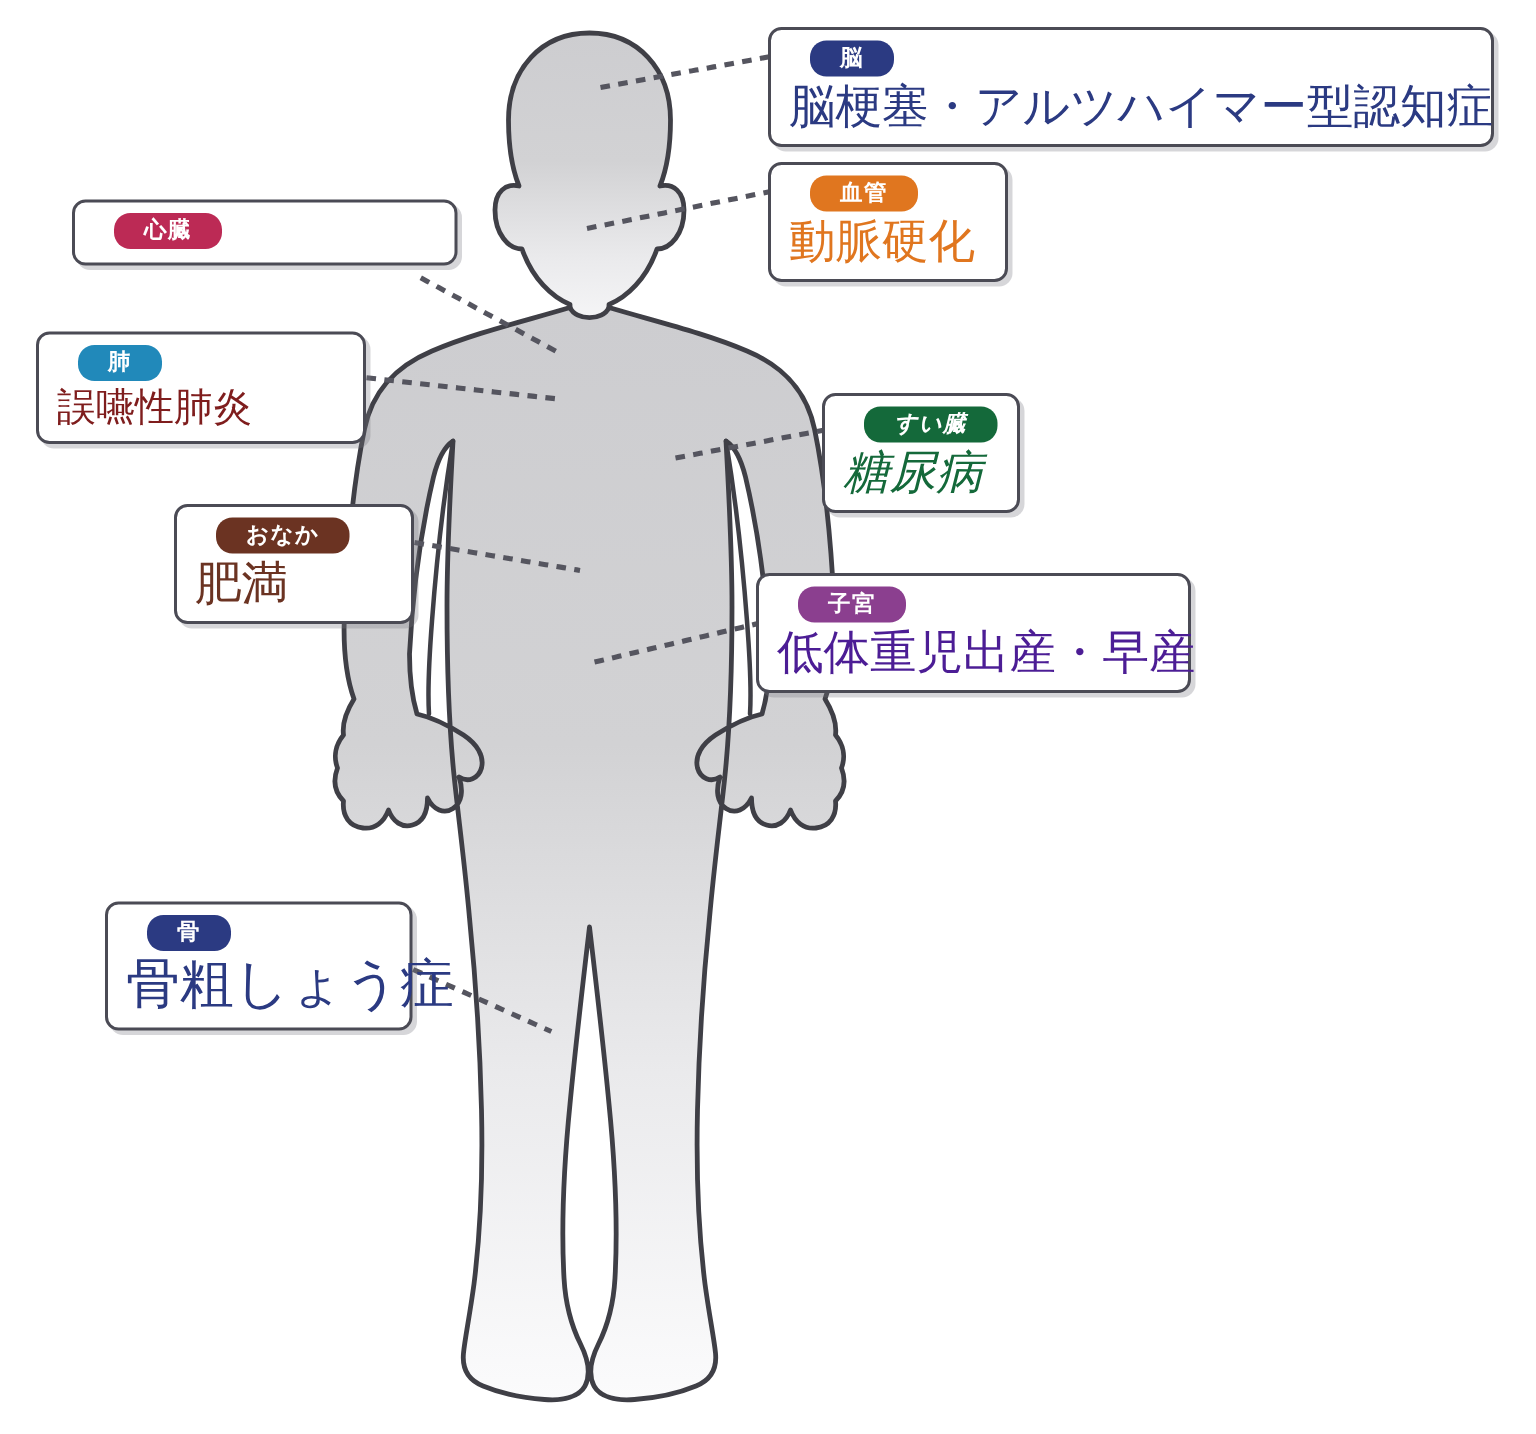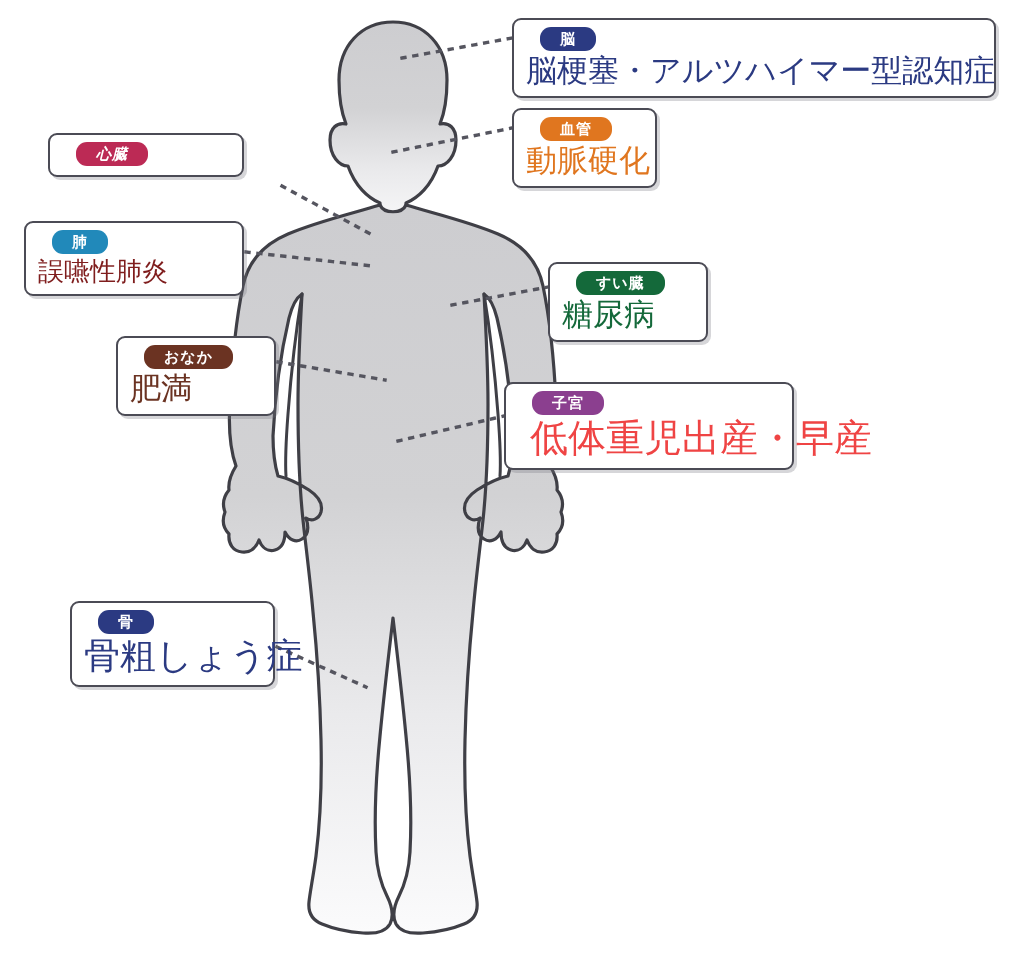--- a/index.html
+++ b/index.html
@@ -173,22 +173,22 @@
       <line x1="246" y1="252" x2="372" y2="266"></line>
       <line x1="452" y1="305" x2="548" y2="287"></line>
       <line x1="278" y1="362" x2="385" y2="380"></line>
       <line x1="398" y1="441" x2="504" y2="416"></line>
       <line x1="277" y1="647" x2="366" y2="687"></line>
     </g>
   </svg>
 
   <div id="callout-layer">
       <div class="callout" style="left: 512px; top: 18px; width: 484px;"><span class="badge" style="background: rgb(43, 58, 130);">脳</span><span class="disease" style="color: rgb(43, 58, 130); font-size: 31px;">脳梗塞・アルツハイマー型認知症</span></div>
-      <div class="callout" style="left: 512px; top: 108px; width: 145px;"><span class="badge" style="background: rgb(224, 118, 31);">血管</span><span class="disease" style="color: rgb(224, 118, 31); font-size: 31px;">動脈硬化</span></div>
-      <div class="callout" style="left: 48px; top: 133px; width: 196px; font-style: italic;"><span class="badge" style="background: rgb(188, 42, 85);">心臓</span></div>
+      <div class="callout" style="left: 512px; top: 108px; width: 160px;"><span class="badge" style="background: rgb(224, 118, 31);">血管</span><span class="disease" style="color: rgb(224, 118, 31); font-size: 31px;">動脈硬化</span></div>
+      <div class="callout" style="left: 48px; top: 133px; width: 257px;"><span class="badge" style="background: rgb(188, 42, 85);">心臓</span></div>
       <div class="callout" style="left: 24px; top: 221px; width: 220px;"><span class="badge" style="background: rgb(33, 137, 186);">肺</span><span class="disease" style="color: #7f1d1d; font-size: 26px;">誤嚥性肺炎</span></div>
-      <div class="callout" style="left: 548px; top: 262px; width: 160px;"><span class="badge" style="background: rgb(20, 105, 58);">すい臓</span><span class="disease" style="color: rgb(20, 105, 58); font-size: 31px;">糖尿病</span></div>
+      <div class="callout" style="left: 548px; top: 262px; width: 132px; font-style: italic;"><span class="badge" style="background: rgb(20, 105, 58);">すい臓</span><span class="disease" style="color: rgb(20, 105, 58); font-size: 31px;">糖尿病</span></div>
       <div class="callout" style="left: 116px; top: 336px; width: 160px;"><span class="badge" style="background: rgb(107, 51, 34);">おなか</span><span class="disease" style="color: rgb(107, 51, 34); font-size: 31px;">肥満</span></div>
-      <div class="callout" style="left: 504px; top: 382px; width: 290px;"><span class="badge" style="background: rgb(139, 63, 143);">子宮</span><span class="disease" style="color: #ef4444; font-size: 38px; margin-left: 12px;">低体重児出産・早産</span></div>
+      <div class="callout" style="left: 504px; top: 382px; width: 290px;"><span class="badge" style="background: rgb(139, 63, 143);">子宮</span><span class="disease" style="color: #4c1d95; font-size: 31px;">低体重児出産・早産</span></div>
       <div class="callout" style="left: 70px; top: 601px; width: 205px;"><span class="badge" style="background: rgb(43, 58, 130);">骨</span><span class="disease" style="color: rgb(43, 58, 130); font-size: 36px;">骨粗しょう症</span></div>
     </div>
 
 </div>
 
 </body></html>

